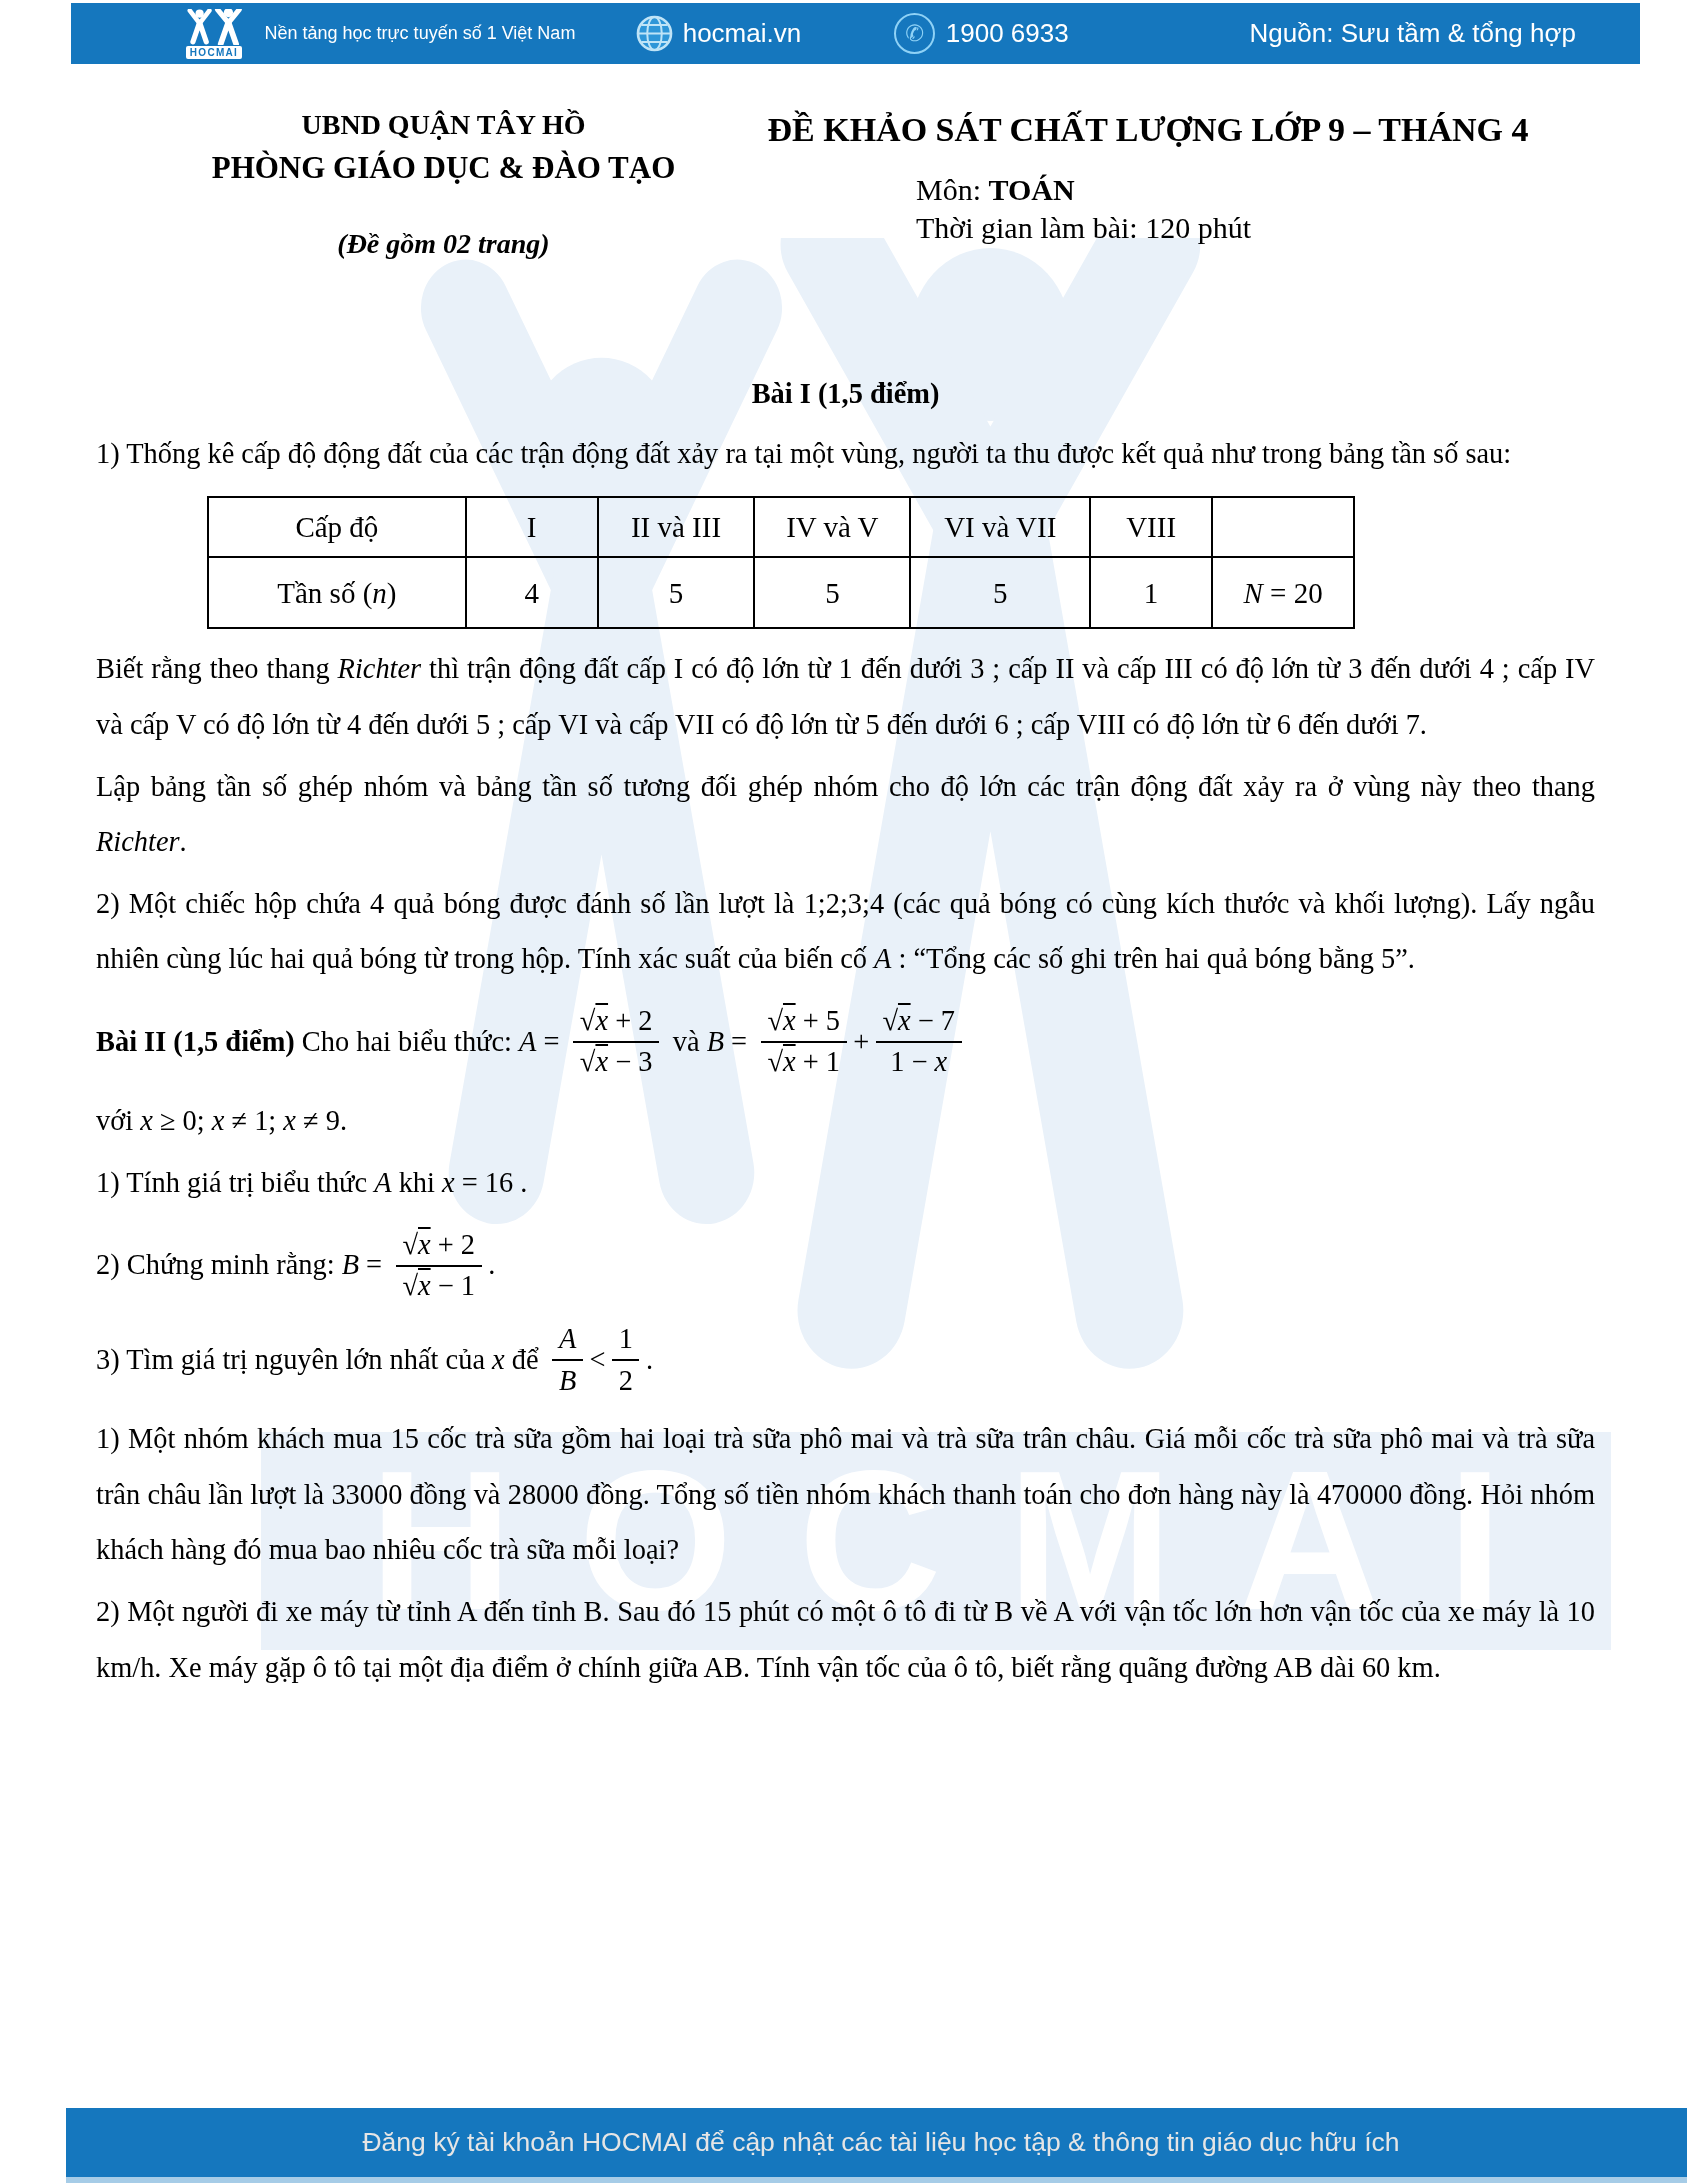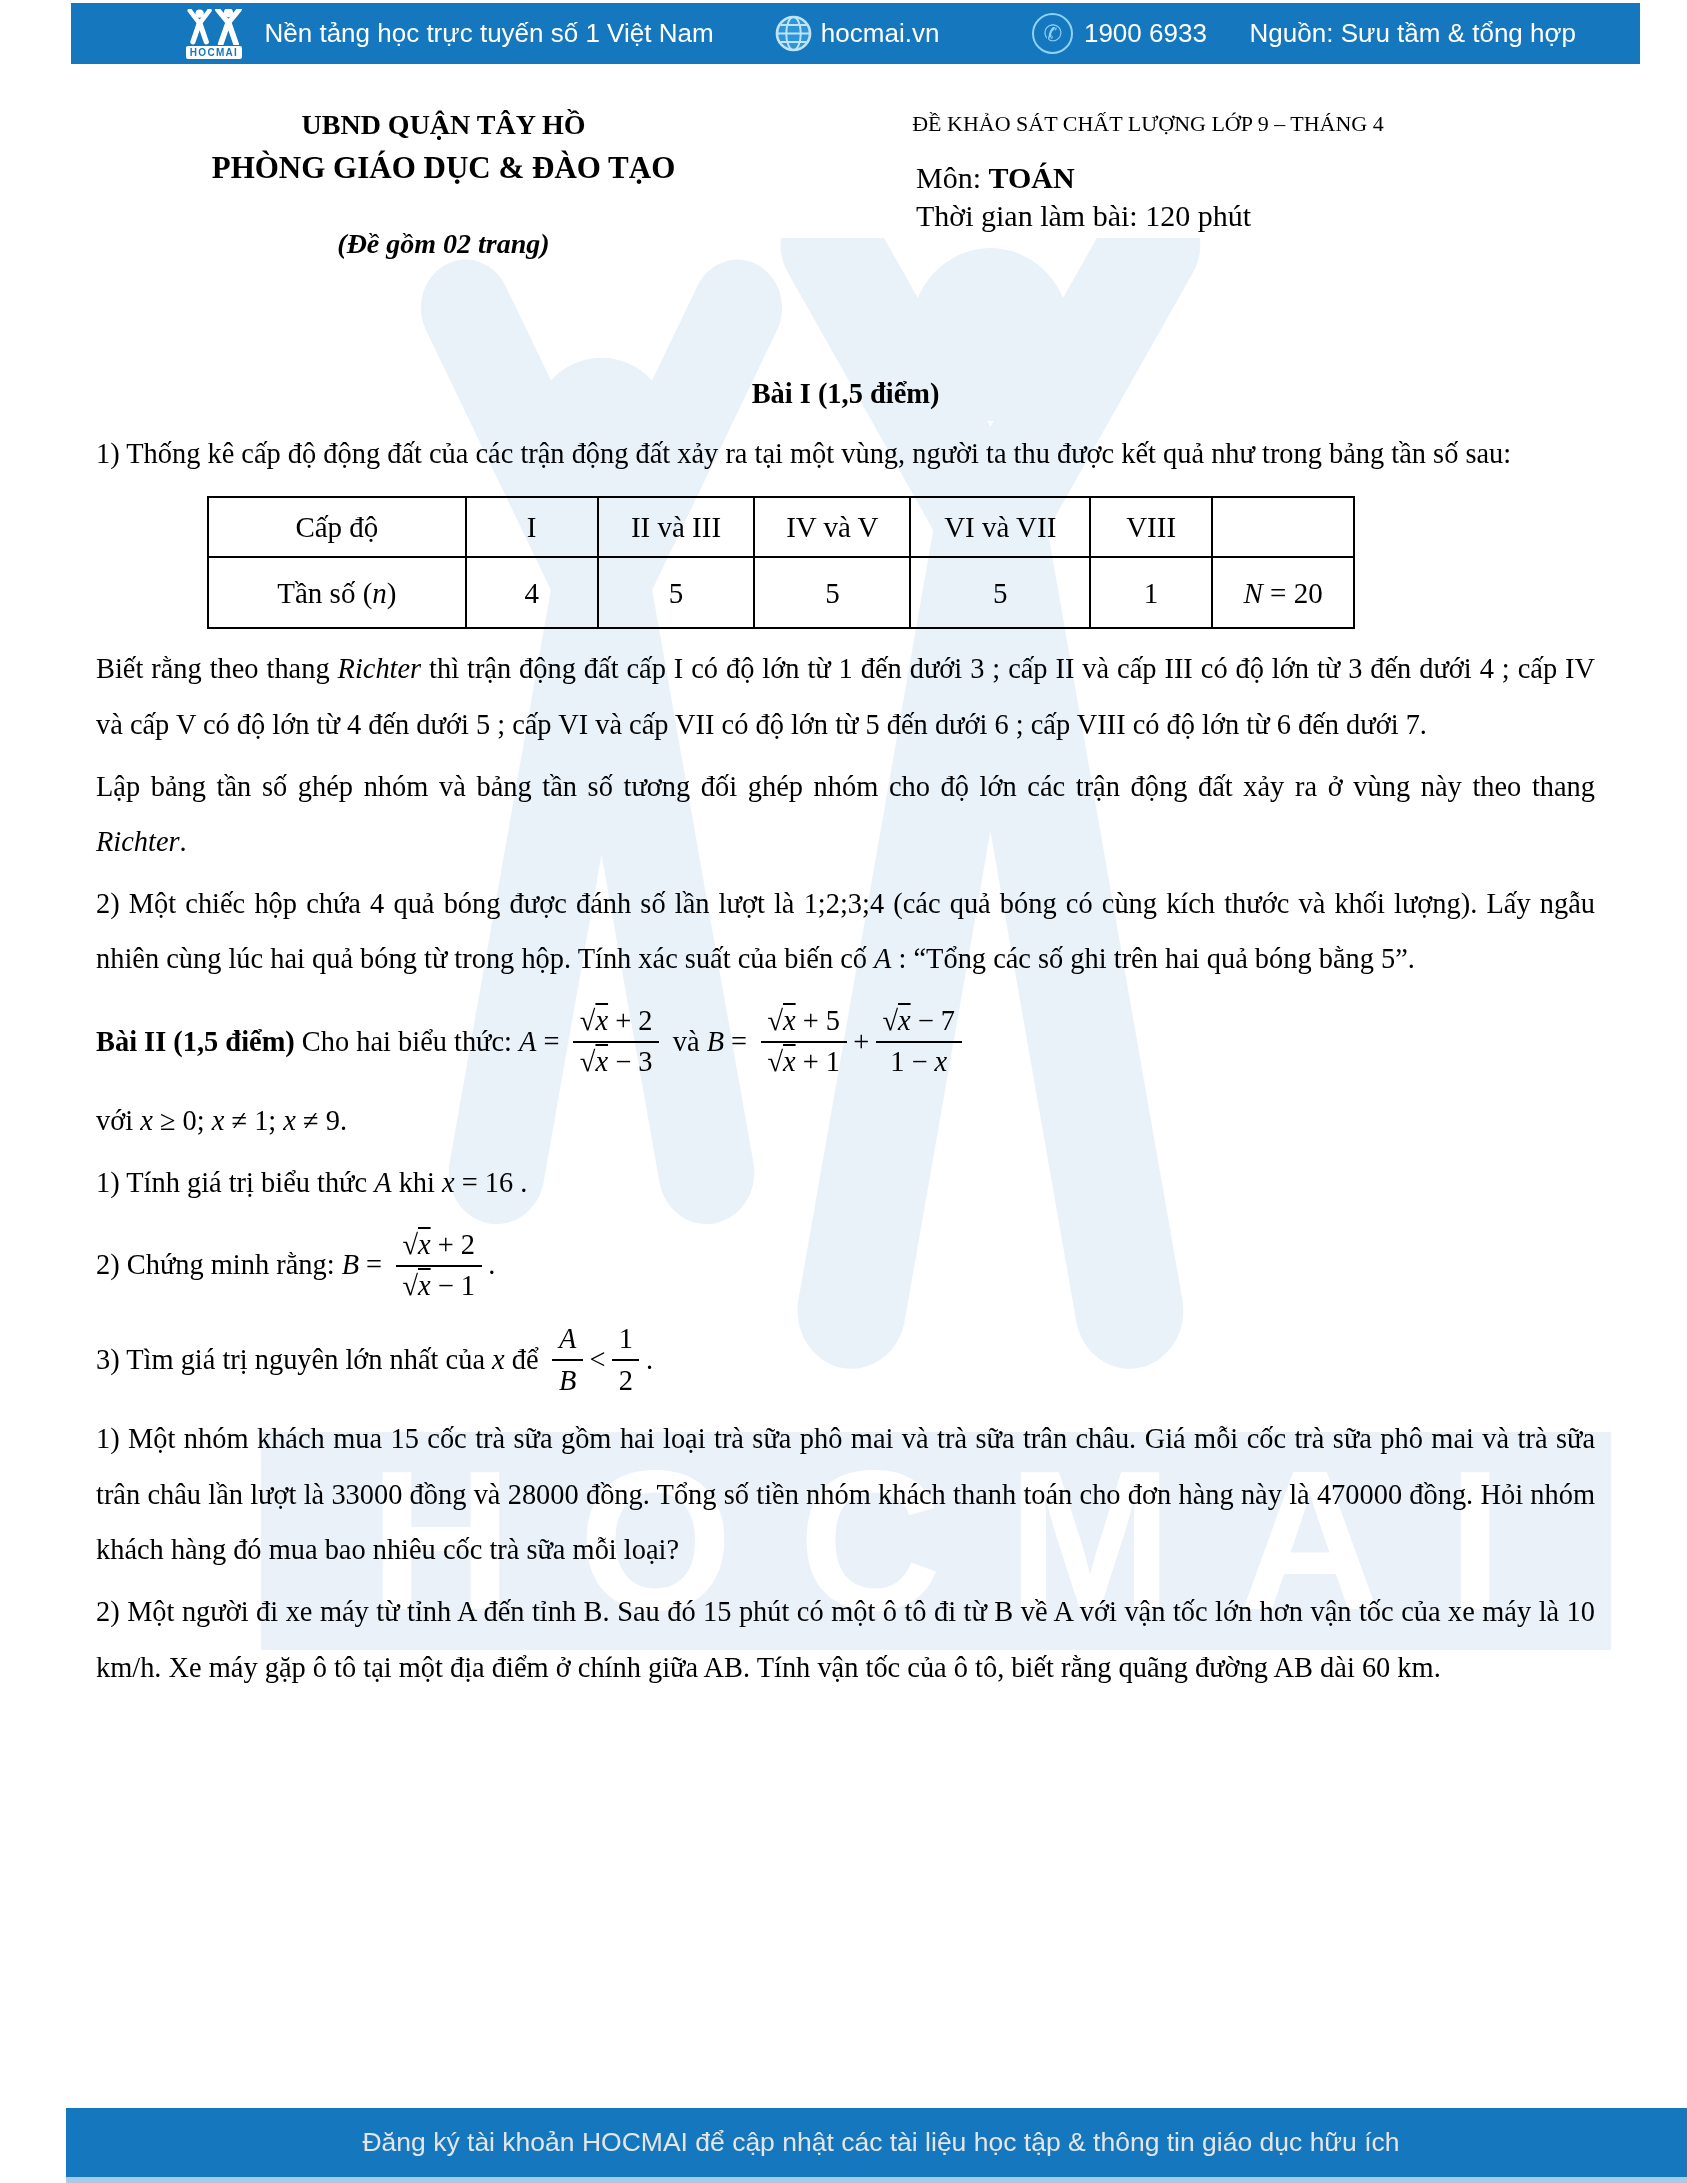--- a/index.html
+++ b/index.html
@@ -6,36 +6,36 @@
   .page{position:relative;width:1687px;height:2183px;background:#ffffff;overflow:hidden;
         font-family:"Liberation Serif", serif;color:#000;}
 
   
   .topbar{position:absolute;left:71px;top:3.3px;width:1569px;height:61px;background:#1577BE;
           display:flex;align-items:center;color:#fff;font-family:"Liberation Sans", sans-serif;z-index:5;}
   .logo{margin-left:111px;display:flex;flex-direction:column;align-items:center;}
   .logo svg{display:block;}
   .logo-label{margin-top:1.3px;background:#ffffff;color:#1577BE;font-weight:bold;font-size:10px;
               letter-spacing:1.3px;padding:0.7px 4px;border-radius:2px;line-height:1.1;}
-  .tagline{margin-left:18.5px;font-size:26px;}
+  .tagline{margin-left:18.5px;font-size:18px;}
   .globe-wrap{margin-left:61px;display:flex;align-items:center;}
   .site{margin-left:9.3px;font-size:26px;}
   .phone-wrap{margin-left:93px;display:flex;align-items:center;}
   .phone-circle{width:37px;height:37px;border:2.6px solid #8FD2F6;border-radius:50%;display:flex;
                 align-items:center;justify-content:center;color:#8FD2F6;font-size:22.5px;line-height:1;}
   .phone-num{margin-left:10.6px;font-size:26px;}
   .source{margin-left:auto;margin-right:64px;font-size:26px;}
 
   
   .hdr-left{position:absolute;left:126px;top:109px;width:635px;text-align:center;z-index:2;}
   .hdr-left .l1{font-size:28px;font-weight:bold;}
   .hdr-left .l2{font-size:31px;font-weight:bold;margin-top:9.3px;}
   .hdr-left .l3{font-size:28px;font-weight:bold;font-style:italic;margin-top:42px;}
   .hdr-right{position:absolute;left:708px;top:111px;width:880px;text-align:center;z-index:2;}
-  .hdr-right .r1{font-size:22px;font-weight:normal;}
+  .hdr-right .r1{font-size:34px;font-weight:bold;}
   .hdr-right .r2{font-size:30px;font-weight:bold;margin-top:6.6px;}
   .hdr-right .sub{text-align:left;margin-left:208px;margin-top:5.3px;}
   .hdr-right .r3{font-size:30px;margin-top:24px;}
   .hdr-right .r3 .subject{font-weight:bold;font-size:30px;}
   .hdr-right .r4{font-size:30px;margin-top:4px;}
 
   
   .content{position:absolute;left:96px;top:363px;width:1499px;font-size:28.4px;line-height:1.95;
            text-align:justify;z-index:2;}
   .section-title{font-weight:bold;margin:2.6px 0 5.3px;text-align:center;}

